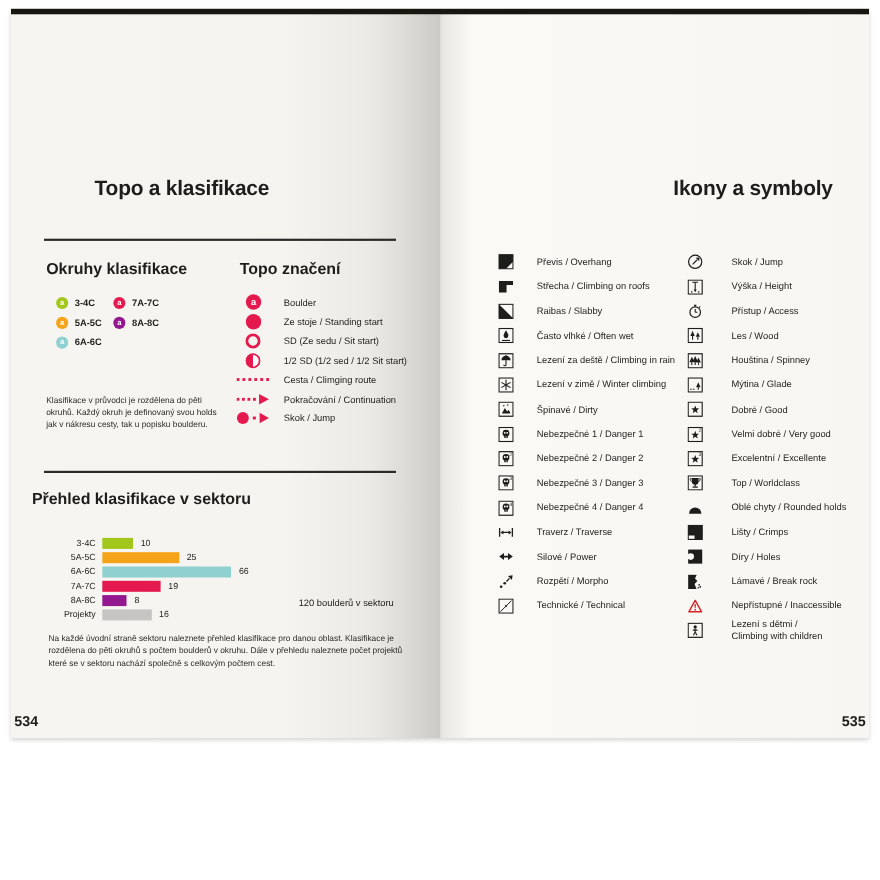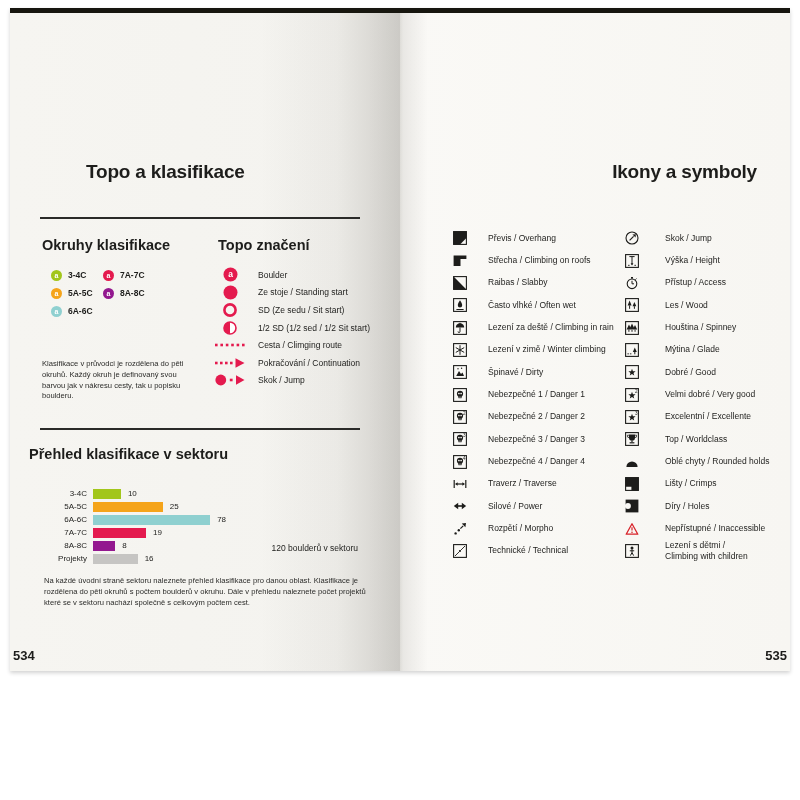--- a/index.html
+++ b/index.html
@@ -155,41 +155,41 @@
             <svg width="30" height="14" viewBox="0 0 30 14">
               <circle cx="5.8" cy="7" r="5.4" fill="#e41a4e"></circle>
               <rect x="14.8" y="5.7" width="2.8" height="2.6" fill="#e41a4e"></rect>
               <polygon points="21,2.2 29.5,7 21,11.8" fill="#e41a4e"></polygon>
             </svg>
           </span>
           <span class="topo-label">Skok / Jump</span>
         </div>
       </div>
 
-    <div class="abs note" style="left:32px;top:346px;width:158px;">Klasifikace v průvodci je rozdělena do pěti okruhů. Každý okruh je definovaný svou barvou jak v nákresu cesty, tak u popisku boulderu.</div>
+    <div class="abs note" style="left:32px;top:346px;width:158px;">Klasifikace v průvodci je rozdělena do pěti okruhů. Každý okruh je definovaný svou holds jak v nákresu cesty, tak u popisku boulderu.</div>
 
     <div class="abs rule" style="left:30px;top:415px;width:320px;"></div>
 
     <div class="abs sec-head" style="left:19px;top:433px;">Přehled klasifikace v sektoru</div>
 
     <div class="abs" style="left:33px;top:474px;" id="chart-rows">
         <div class="crow">
           <span class="clabel">3-4C</span>
           <span class="cbar" style="width: 27.9px; background: rgb(162, 198, 27);"></span>
           <span class="cval">10</span>
         </div>
         <div class="crow">
           <span class="clabel">5A-5C</span>
           <span class="cbar" style="width: 69.75px; background: rgb(245, 164, 26);"></span>
           <span class="cval">25</span>
         </div>
         <div class="crow">
           <span class="clabel">6A-6C</span>
           <span class="cbar" style="width: 117.18px; background: rgb(143, 208, 208);"></span>
-          <span class="cval">78</span>
+          <span class="cval">66</span>
         </div>
         <div class="crow">
           <span class="clabel">7A-7C</span>
           <span class="cbar" style="width: 53.01px; background: rgb(228, 26, 78);"></span>
           <span class="cval">19</span>
         </div>
         <div class="crow">
           <span class="clabel">8A-8C</span>
           <span class="cbar" style="width: 22.32px; background: rgb(147, 24, 143);"></span>
           <span class="cval">8</span>
@@ -521,20 +521,31 @@
             <svg width="14" height="14" viewBox="0 0 14 14">
               <rect x="0.6" y="0.6" width="12.8" height="12.8" fill="#1d1d1b"></rect>
               <circle cx="2.9" cy="7" r="3" fill="#f8f7f4"></circle>
             </svg>
           </span>
           <span class="sym-label">Díry / Holes</span>
         </div>
         <div class="icon-row">
           <span class="sym">
             <svg width="14" height="14" viewBox="0 0 14 14">
+              <path d="M0.6,0.6 H8.4 L6.8,4 L9,6.2 L6.4,8.8 L8.2,13.4 H0.6 Z" fill="#1d1d1b"></path>
+              <circle cx="10.6" cy="9.6" r="0.8" fill="#1d1d1b"></circle>
+              <circle cx="11.6" cy="11.6" r="0.8" fill="#1d1d1b"></circle>
+              <circle cx="9.8" cy="12.3" r="0.7" fill="#1d1d1b"></circle>
+            </svg>
+          </span>
+          <span class="sym-label">Lámavé / Break rock</span>
+        </div>
+        <div class="icon-row">
+          <span class="sym">
+            <svg width="14" height="14" viewBox="0 0 14 14">
               <polygon points="7,1.8 12.8,12.2 1.2,12.2" fill="none" stroke="#d8232a" stroke-width="1.3" stroke-linejoin="round"></polygon>
               <line x1="7" y1="5.2" x2="7" y2="8.6" stroke="#d8232a" stroke-width="1.2"></line>
               <circle cx="7" cy="10.3" r="0.8" fill="#d8232a"></circle>
             </svg>
           </span>
           <span class="sym-label">Nepřístupné / Inaccessible</span>
         </div>
         <div class="icon-row">
           <span class="sym">
             <svg width="14" height="14" viewBox="0 0 14 14">

